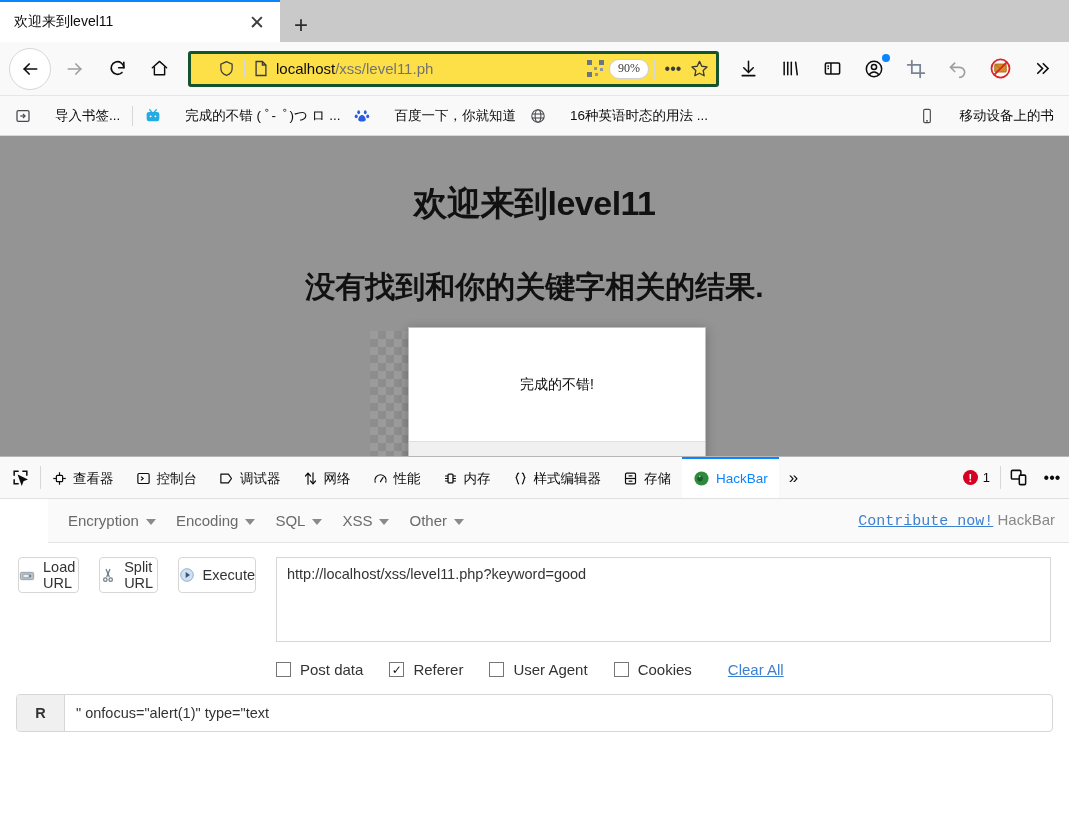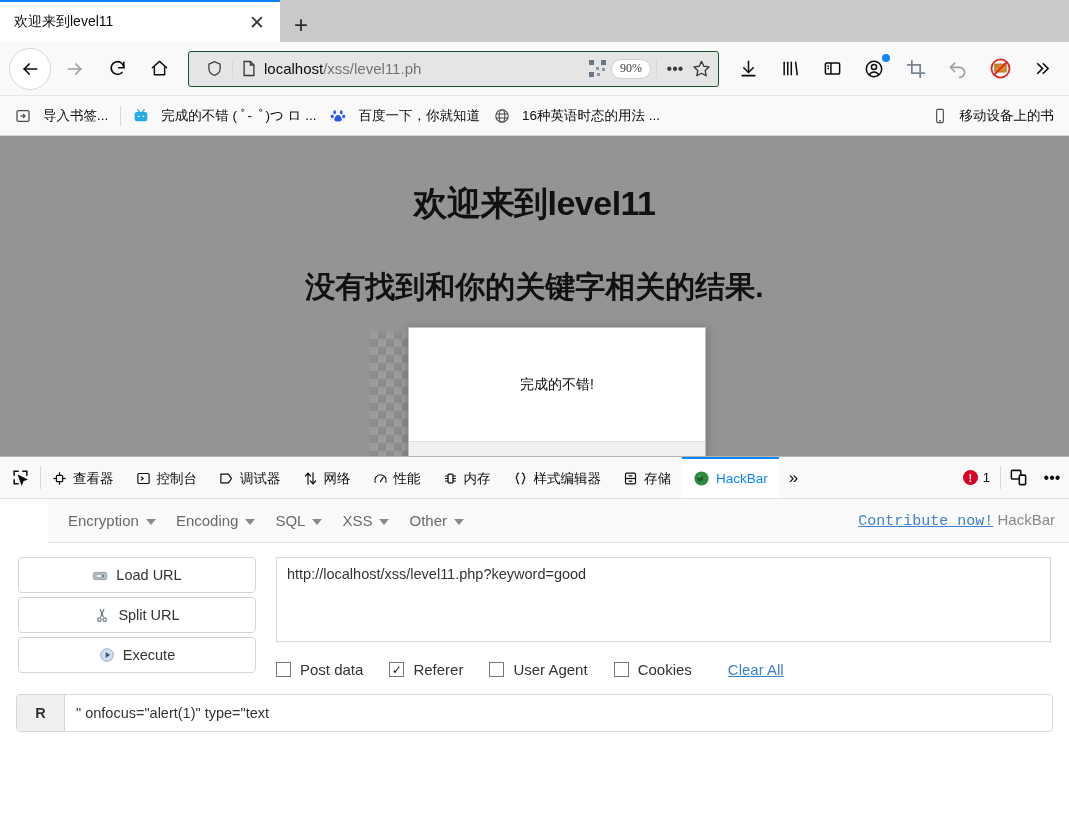--- a/index.html
+++ b/index.html
@@ -48,22 +48,22 @@
     width: 36px; height: 36px; margin: 0 3px;
     display: flex; align-items: center; justify-content: center;
     border-radius: 50%; flex: none;
   }
   .navbtn.back { border: 1px solid #d7d7db; background: #fff; width: 42px; height: 42px; }
   .navbtn svg { display: block; }
   .ico-dim { opacity: .38; }
 
   .urlbar {
     flex: 1; height: 36px; margin: 0 8px;
-    background: #e5e5e5; border: 1px solid #14532d; border-radius: 3px;
-    display: flex; align-items: center; padding: 0 4px 0 14px;
+    background: #fde047; border: 3px solid #14532d; border-radius: 3px;
+    display: flex; align-items: center; padding: 0 4px 0 24px;
     min-width: 0;
   }
   .url-shield { width: 22px; display:flex; align-items:center; justify-content:center; }
   .url-sep { width: 1px; height: 18px; background: #d8d8da; margin: 0 7px; }
   .url-page { width: 18px; display:flex; align-items:center; justify-content:center; }
   .url-text {
     flex: 1; font-size: 15px; color: #0c0c0d; margin-left: 6px;
     white-space: nowrap; overflow: hidden; min-width: 0;
   }
   .url-text .dim { color: #737373; }
@@ -84,21 +84,21 @@
   }
   .url-vsep { width:1px; height:20px; background:#d8d8da; margin:0 5px; flex:none;}
   .url-icon { width:26px; height:26px; display:flex; align-items:center; justify-content:center; flex:none;}
 
   
   .bookmarks {
     height: 40px; background: #f9f9fa;
     display: flex; align-items: center; padding: 0 8px;
     border-bottom: 1px solid #d7d7db; font-size: 13.5px; color: #0c0c0d;
   }
-  .bm { display: flex; align-items: center; gap: 12px; padding: 4px 7px; border-radius: 3px; white-space: nowrap; text-align: center; }
+  .bm { display: flex; align-items: center; gap: 24px; padding: 4px 7px; border-radius: 3px; white-space: nowrap; }
   .bm-sep { width:1px; height:20px; background:#d7d7db; margin:0 5px; }
   .bm-spacer { flex: 1; }
 
   
   .viewport {
     position: relative; height: 320px; background: #949494;
     overflow: hidden;
   }
   .page-h1 {
     text-align:center; font-size: 34px; font-weight: bold; color: #111;
@@ -176,21 +176,21 @@
   .hb-caret {
     display:inline-block; margin-left:7px;
     border-left:5px solid transparent; border-right:5px solid transparent;
     border-top: 6px solid #8a8a8a; vertical-align: middle;
   }
   .hb-contrib { margin-left:auto; white-space:nowrap; font-size: 15px; }
   .hb-contrib a { color:#3d80d0;font-family:Liberation Mono, monospace; }
   .hb-contrib .grey { color:#888; }
 
   .hb-main { display:flex; padding: 14px 18px 0 18px; gap: 20px; }
-  .hb-btns { width: 238px; display:flex; flex-direction:column; gap: 4px; flex:none;}
+  .hb-btns { width: 238px; display:flex; flex-direction:row; gap: 20px; flex:none;}
   .hb-btn {
     height: 36px; border: 1px solid #d6d6d6; border-radius: 4px; background: #fff;
     display:flex; align-items:center; justify-content:center; gap: 8px;
     font-size: 14.5px; color: #333;
   }
   .hb-right { flex: 1; min-width: 0; }
   .hb-textarea {
     height: 85px; border: 1px solid #d6d6d6; border-radius: 0; background:#fff;
     padding: 8px 10px; font-size: 14.5px; color: #333; overflow: hidden;
     white-space: pre-wrap; word-break: break-all;

